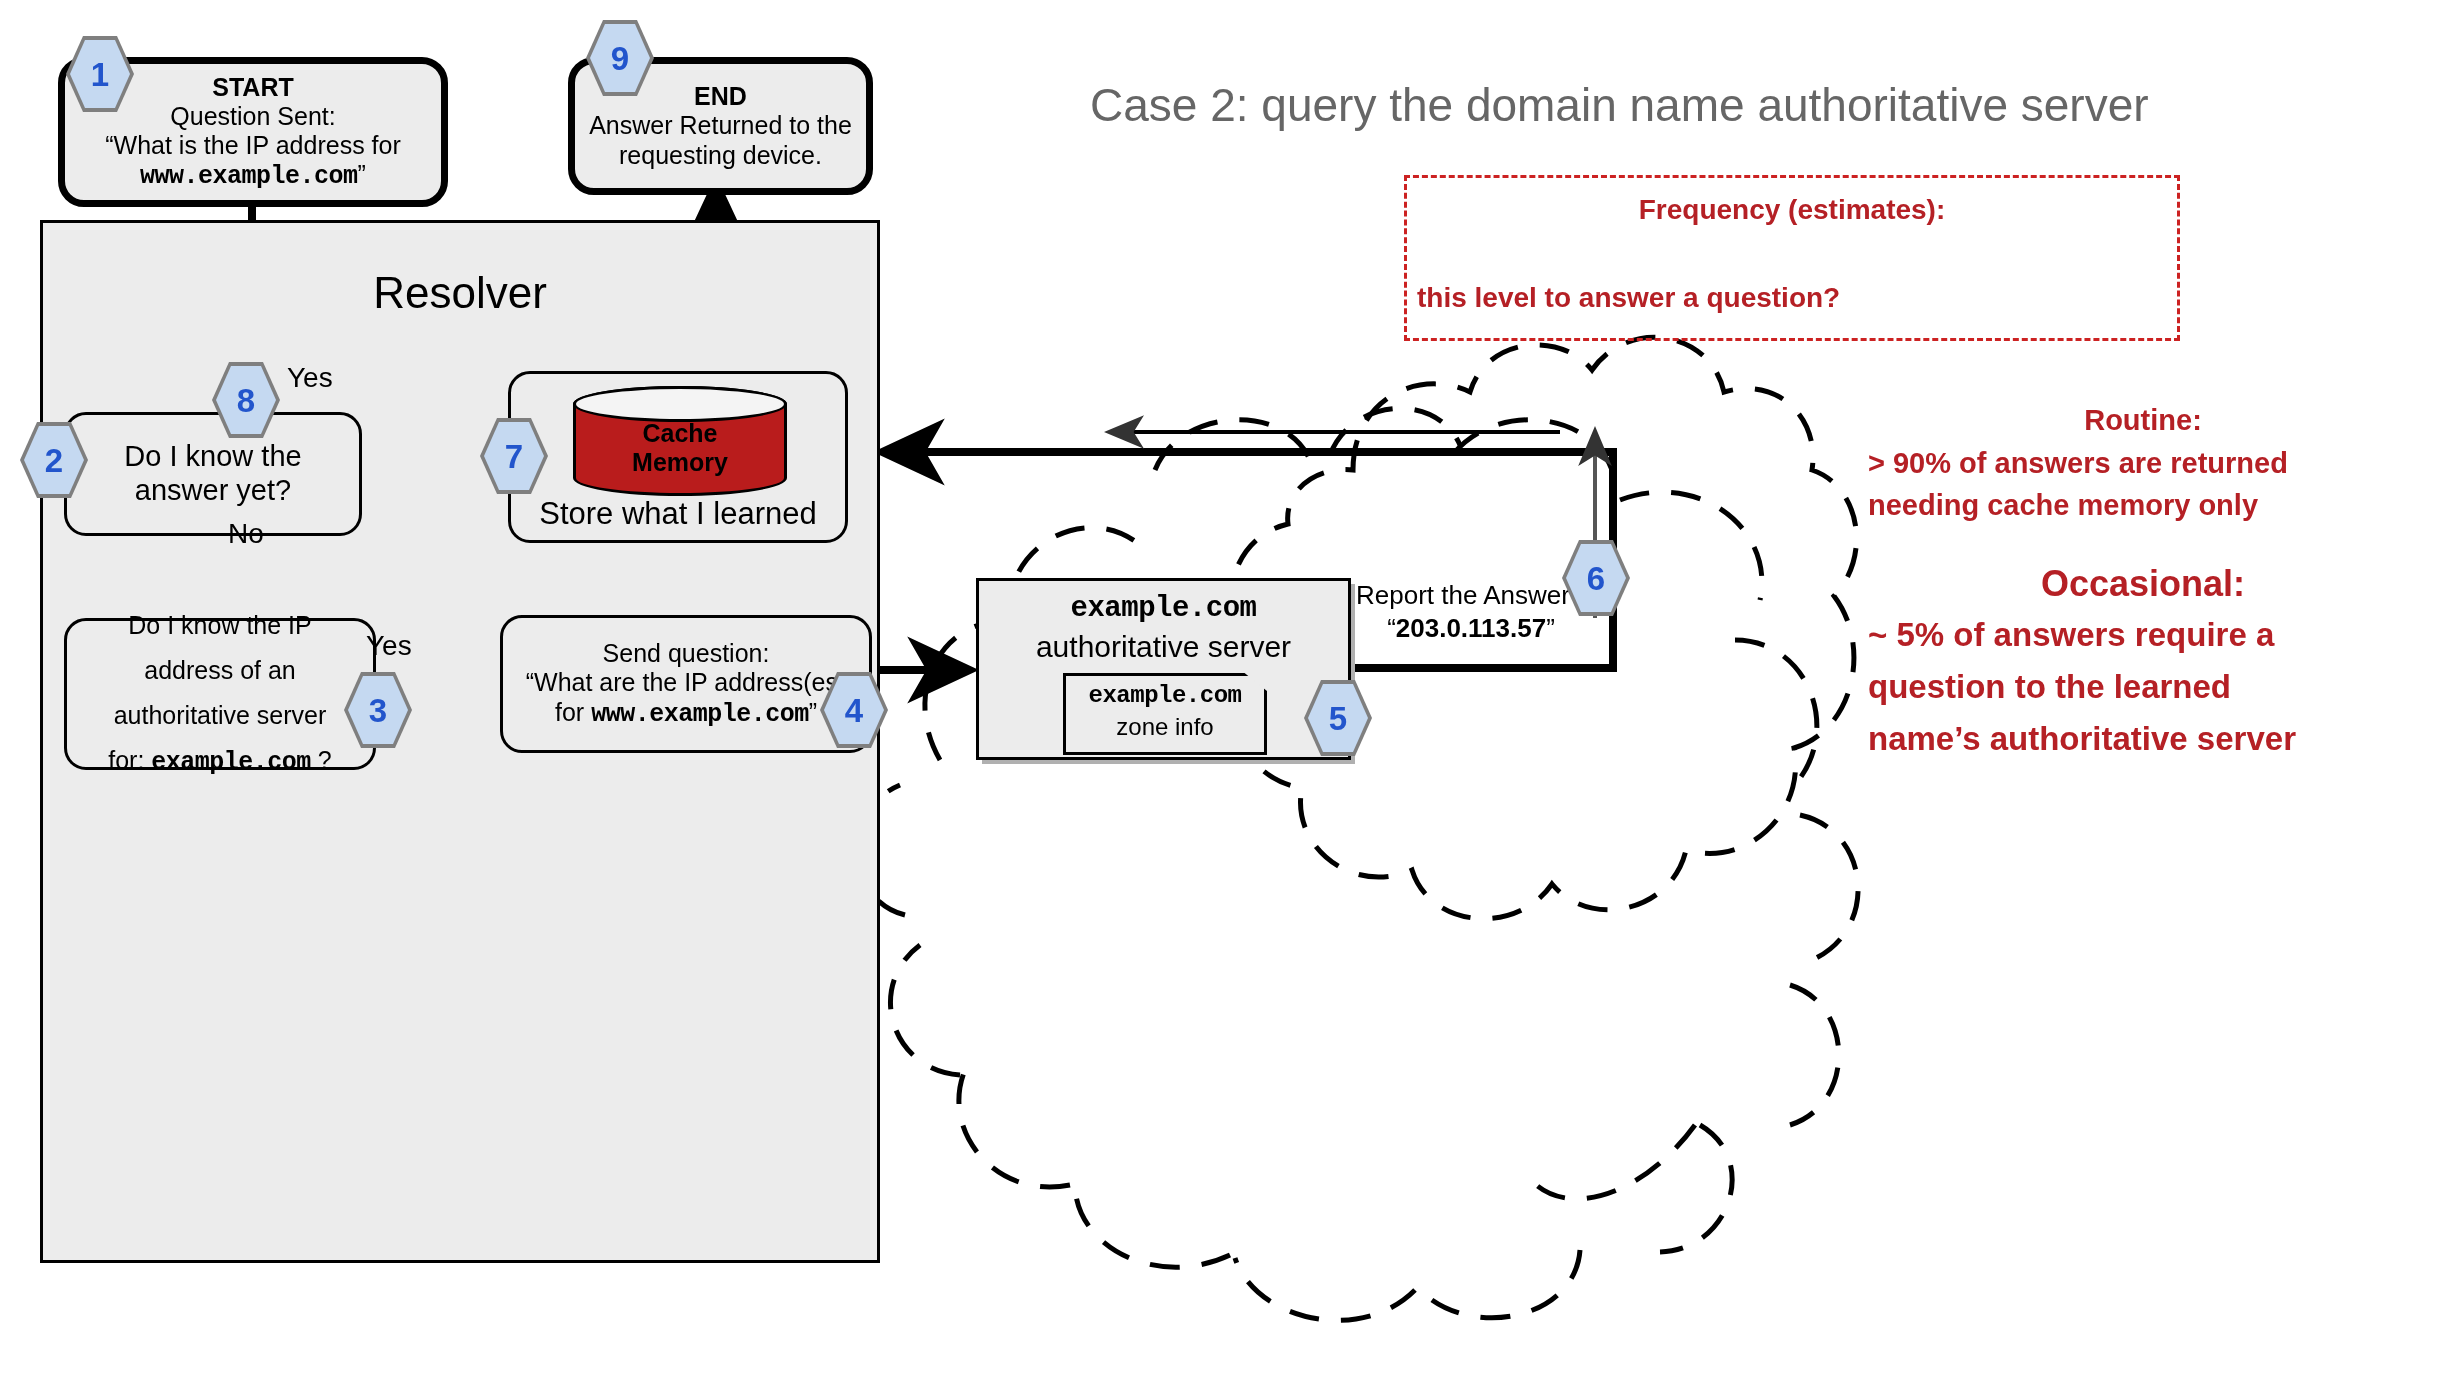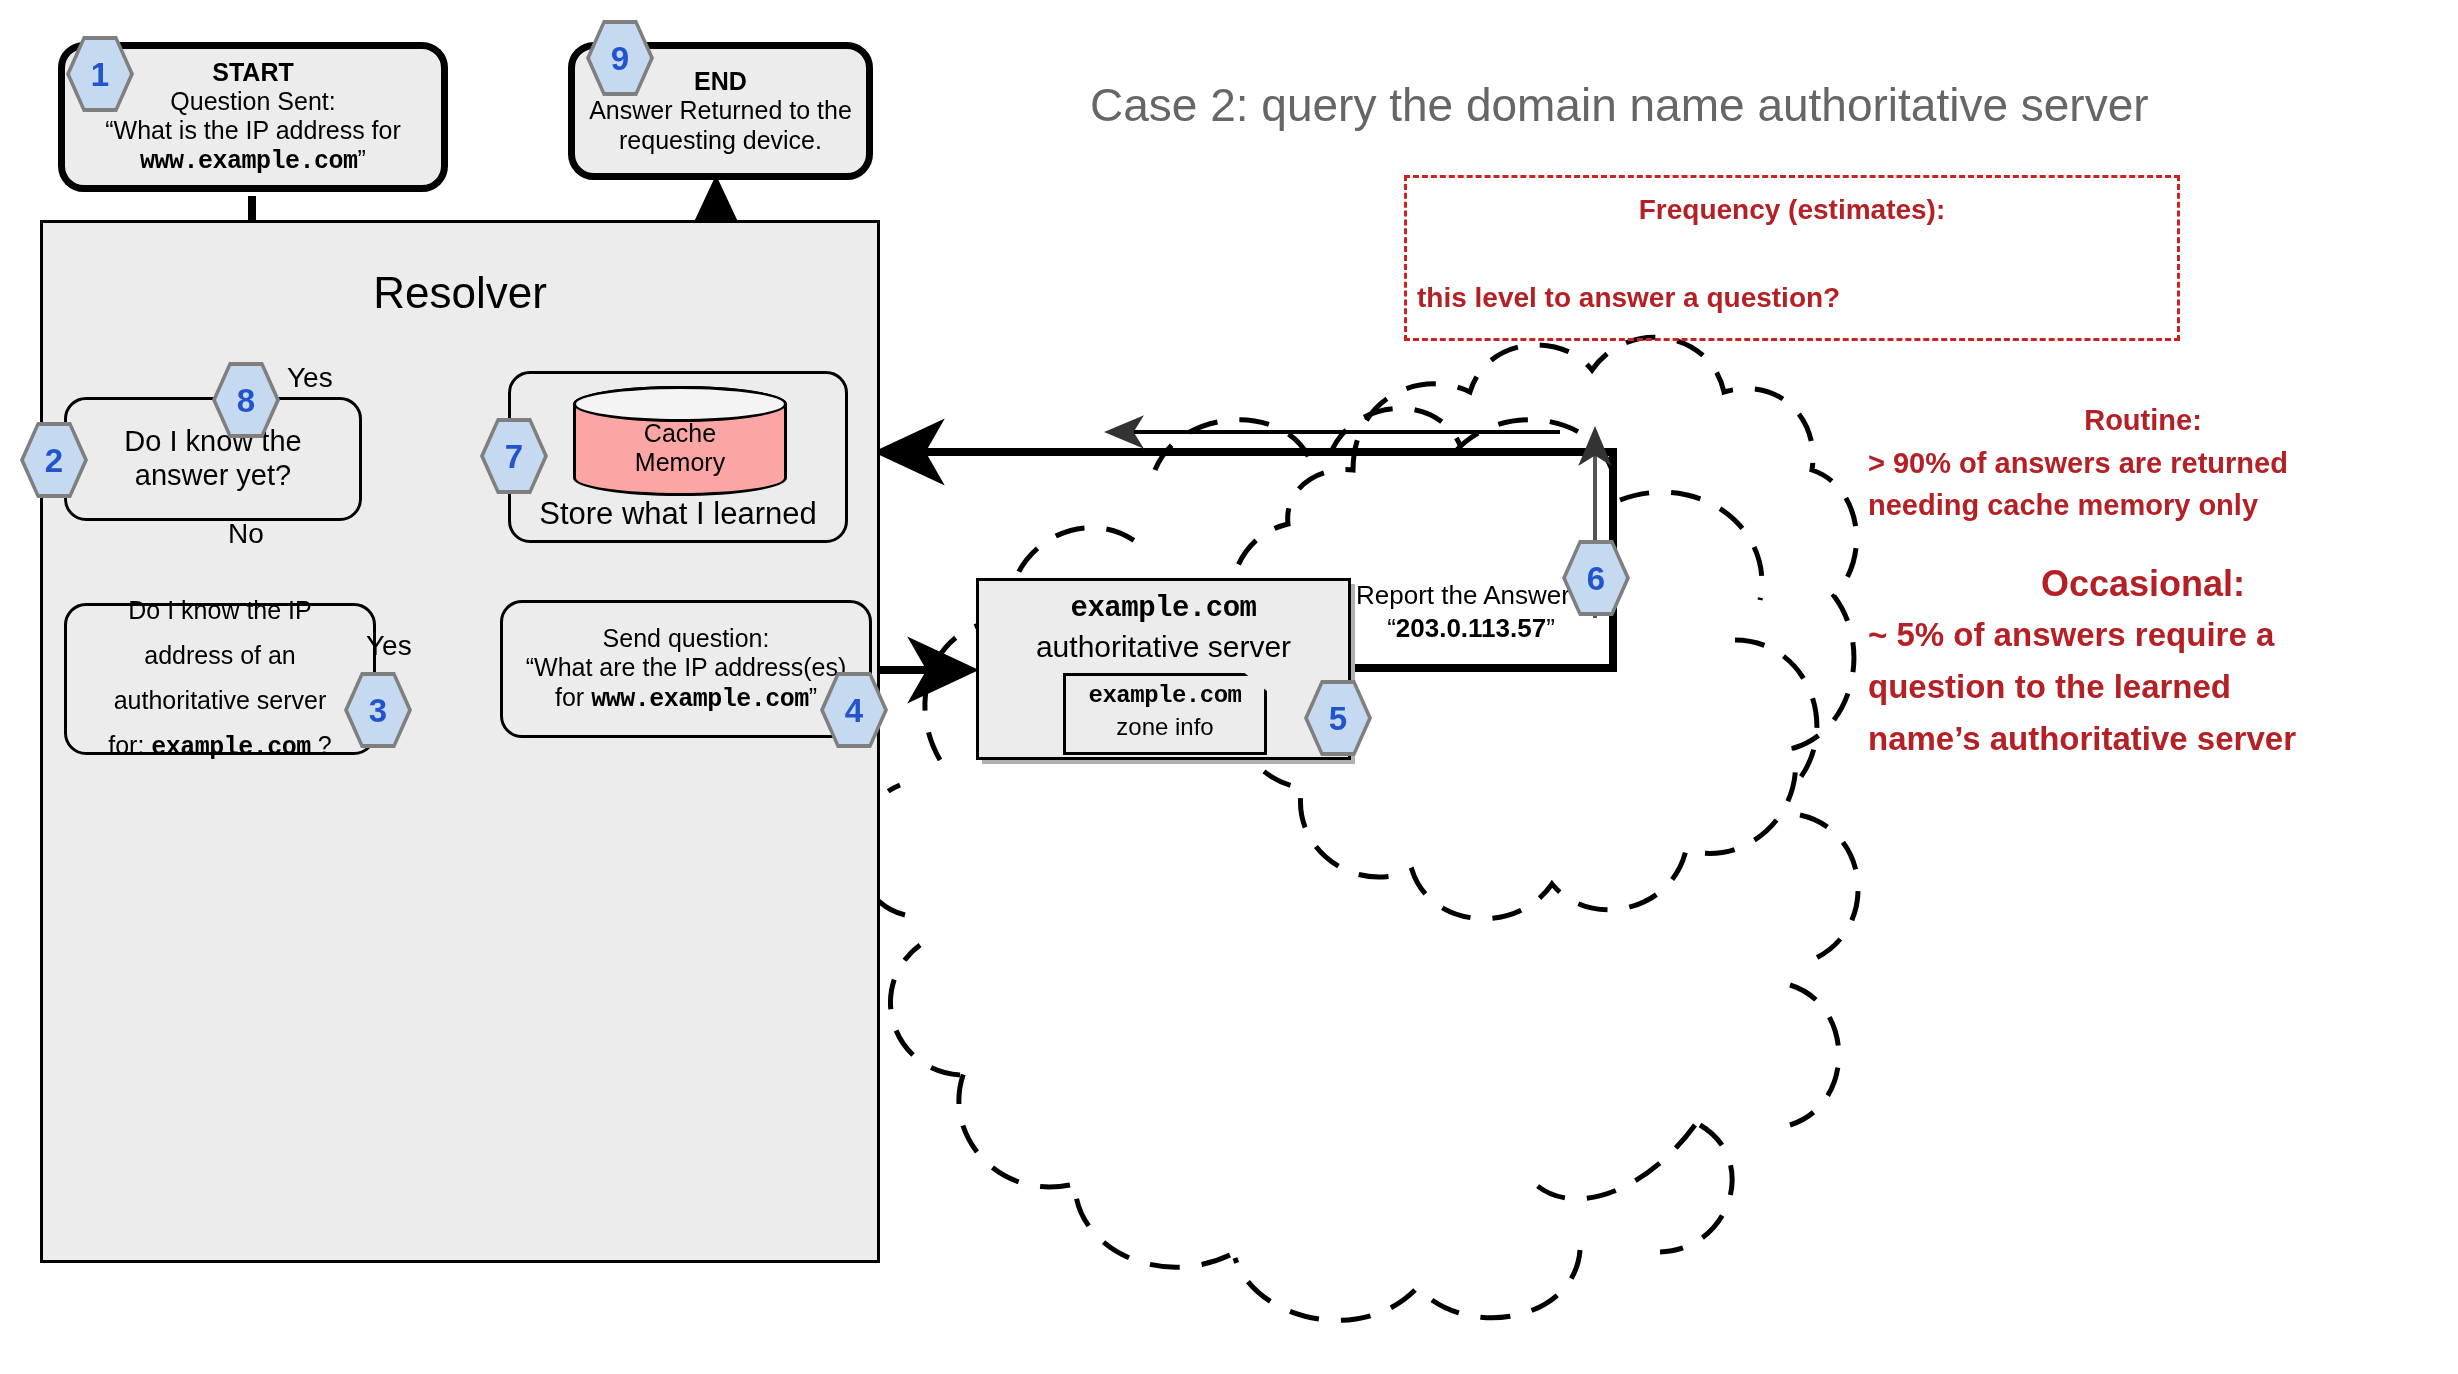--- a/index.html
+++ b/index.html
@@ -8,21 +8,21 @@
   .layer{position:absolute;left:0;top:0;width:2458px;height:1374px;}
   svg.layer{pointer-events:none;}
 
   
   .abs{position:absolute;box-sizing:border-box;}
 
   .rr-thick{border:7px solid #000;border-radius:26px;background:#ececec;}
   .rr-thin {border:3px solid #000;border-radius:22px;background:#ececec;}
 
   .ctr{display:flex;flex-direction:column;align-items:center;justify-content:center;
-       text-align:center;line-height:1.17;}
+       text-align:center;line-height:1.17;margin-top:15px;}
 
   .mono{font-family:"Liberation Mono",monospace;font-weight:bold;letter-spacing:-0.5px;}
   .b{font-weight:bold;}
   .hexwrap{position:absolute;width:68px;height:76px;background:#7f7f7f;
        clip-path:polygon(25% 0%,75% 0%,100% 50%,75% 100%,25% 100%,0% 50%);
        display:flex;align-items:center;justify-content:center;z-index:39;}
   .hexwrap > .hexi{width:60px;height:68px;background:#c5d9f1;
        clip-path:polygon(25% 0%,75% 0%,100% 50%,75% 100%,25% 100%,0% 50%);
        display:flex;align-items:center;justify-content:center;
        color:#2255cc;font-weight:bold;font-size:33px;line-height:1;}
@@ -55,23 +55,23 @@
   
   #start-box{left:58px;top:42px;width:390px;height:150px;font-size:25px;}
   #end-box{left:568px;top:42px;width:305px;height:138px;font-size:25px;}
 
   
   #q1-box{left:64px;top:397px;width:298px;height:124px;font-size:29px;}
   #q2-box{left:64px;top:603px;width:312px;height:152px;font-size:25px;gap:16px;}
   #send-box{left:500px;top:600px;width:372px;height:138px;font-size:25px;}
   #cache-box{left:508px;top:371px;width:340px;height:172px;}
   #cache-cyl{position:absolute;left:62px;top:12px;width:208px;height:104px;
-       background:#fca5a5;border:3px solid #000;border-radius:50%/18px;
+       background:#b91c1c;border:3px solid #000;border-radius:50%/18px;
        display:flex;align-items:center;justify-content:center;flex-direction:column;
-       font-size:25px;line-height:1.15;text-align:center;}
+       font-size:25px;line-height:1.15;text-align:center;font-weight:bold;}
   #cache-cyl:after{content:"";position:absolute;left:-3px;top:-3px;width:208px;height:30px;
        border:3px solid #000;border-radius:50%;background:#f4f4f4;}
   #cache-cyl .cyl-txt{position:relative;z-index:2;padding-top:14px;}
   #cache-label{position:absolute;left:0;top:122px;width:100%;text-align:center;font-size:31px;}
 
   
   #auth-box{left:976px;top:578px;width:375px;height:182px;
        background:#ececec;border:3px solid #000;
        box-shadow:5px 5px 0 -1px #b0b0b0;}
   #auth-l1{position:absolute;left:0;top:11px;width:100%;text-align:center;font-size:29px;}

